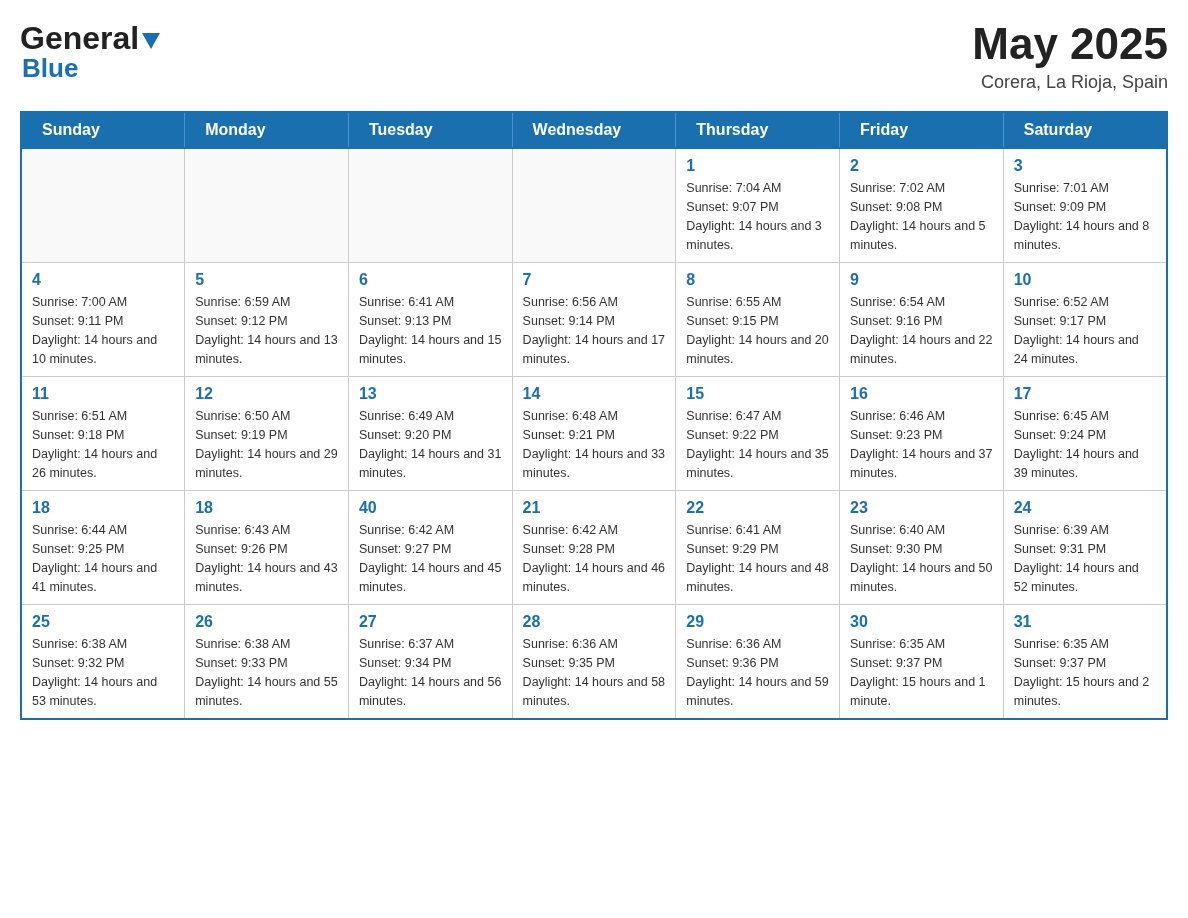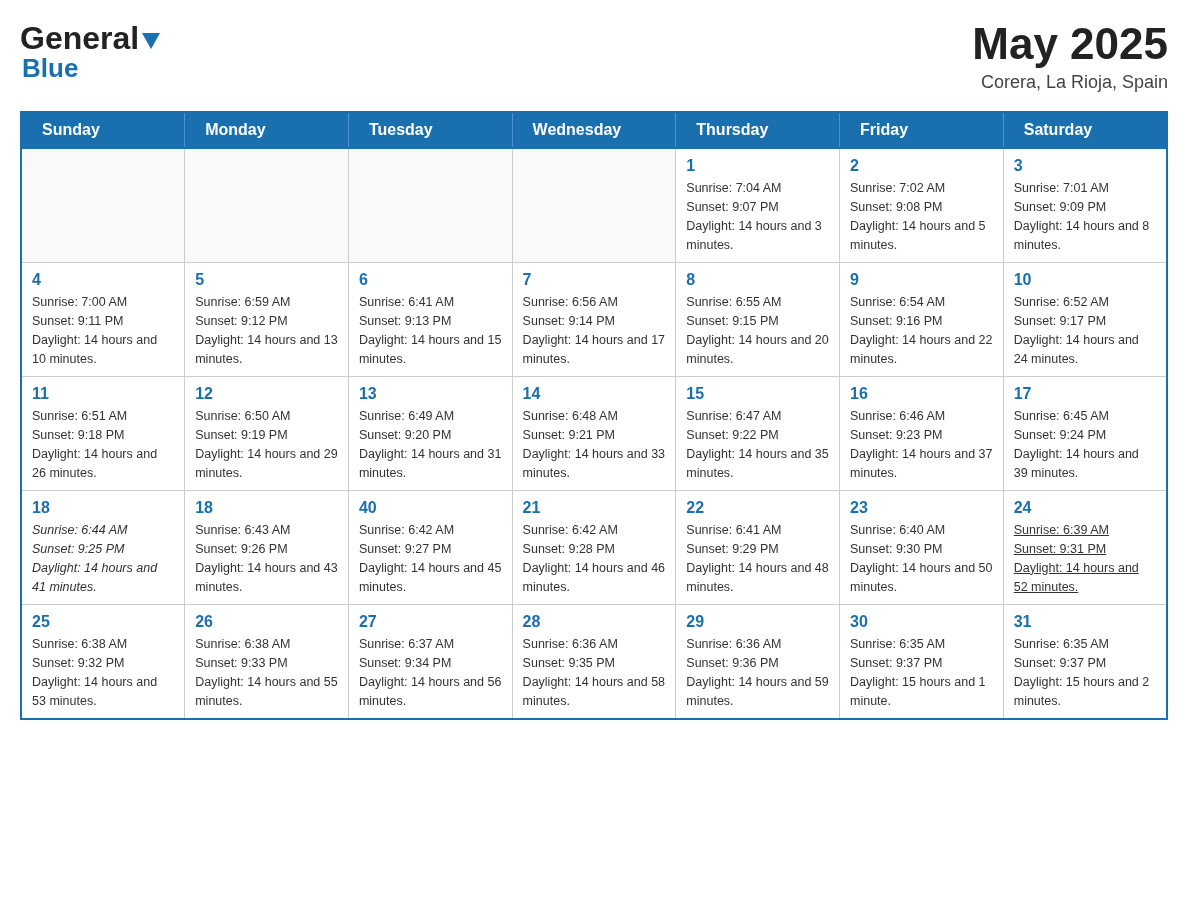--- a/index.html
+++ b/index.html
@@ -221,21 +221,21 @@
         <td>
           <span class="day-number">17</span>
           <div class="day-info" style="white-space: pre-line;">Sunrise: 6:45 AM
 Sunset: 9:24 PM
 Daylight: 14 hours and 39 minutes.</div>
         </td>
       </tr>
       <tr class="row-divider">
         <td>
           <span class="day-number">18</span>
-          <div class="day-info" style="white-space: pre-line; font-style: italic;">Sunrise: 6:44 AM
+          <div class="day-info" style="white-space: pre-line;">Sunrise: 6:44 AM
 Sunset: 9:25 PM
 Daylight: 14 hours and 41 minutes.</div>
         </td>
         <td>
           <span class="day-number">18</span>
           <div class="day-info" style="white-space: pre-line;">Sunrise: 6:43 AM
 Sunset: 9:26 PM
 Daylight: 14 hours and 43 minutes.</div>
         </td>
         <td>
@@ -257,21 +257,21 @@
 Daylight: 14 hours and 48 minutes.</div>
         </td>
         <td>
           <span class="day-number">23</span>
           <div class="day-info" style="white-space: pre-line;">Sunrise: 6:40 AM
 Sunset: 9:30 PM
 Daylight: 14 hours and 50 minutes.</div>
         </td>
         <td>
           <span class="day-number">24</span>
-          <div class="day-info" style="white-space: pre-line; text-decoration: underline;">Sunrise: 6:39 AM
+          <div class="day-info" style="white-space: pre-line;">Sunrise: 6:39 AM
 Sunset: 9:31 PM
 Daylight: 14 hours and 52 minutes.</div>
         </td>
       </tr>
       <tr class="row-divider">
         <td>
           <span class="day-number">25</span>
           <div class="day-info" style="white-space: pre-line;">Sunrise: 6:38 AM
 Sunset: 9:32 PM
 Daylight: 14 hours and 53 minutes.</div>

